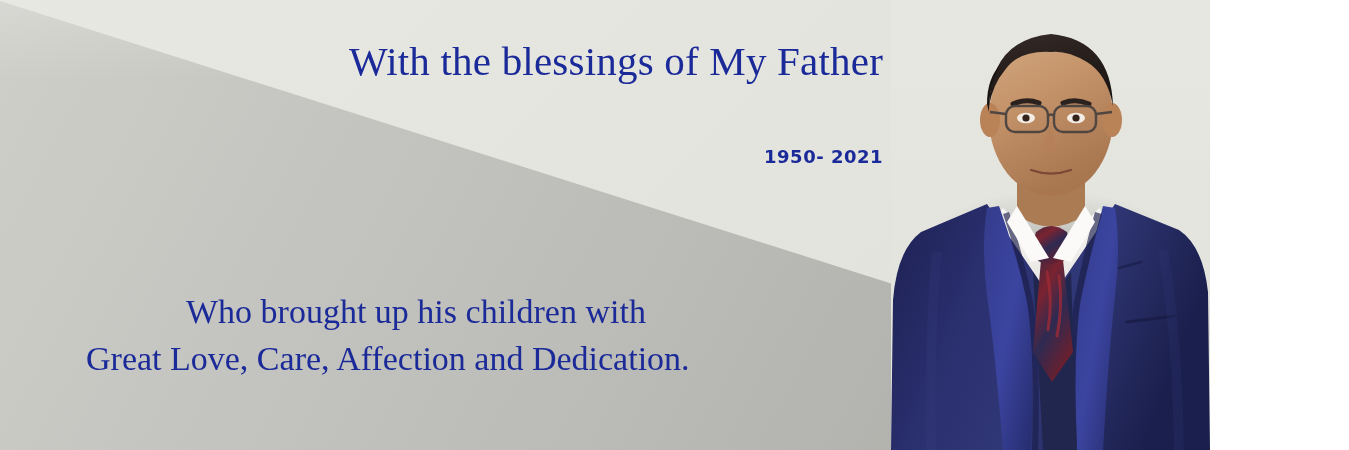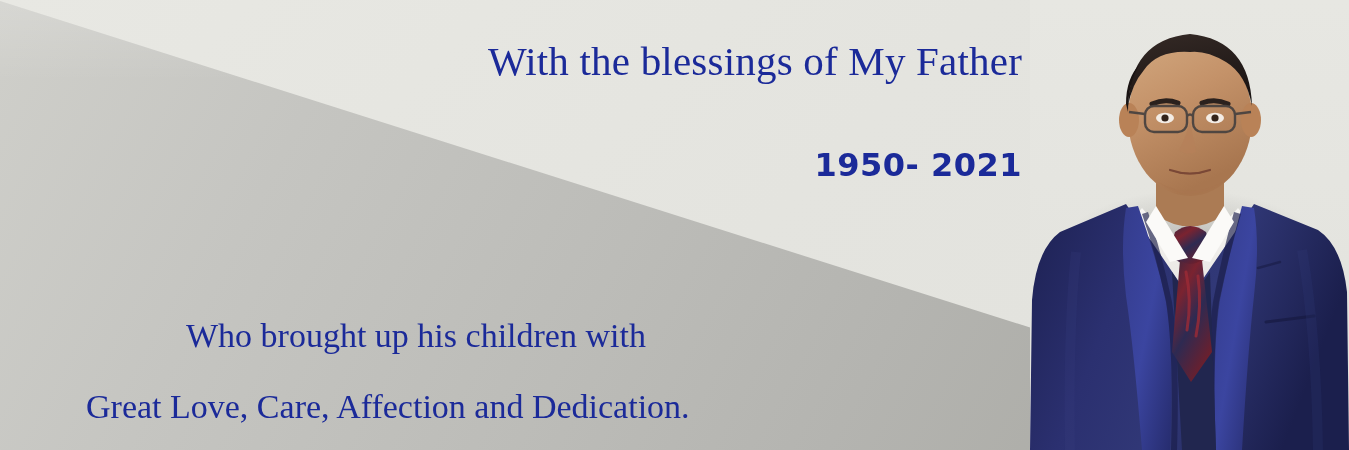--- a/index.html
+++ b/index.html
@@ -2,21 +2,21 @@
 <html><head>
 <meta charset="utf-8">
 <style>
   html, body {
     margin: 0;
     padding: 0;
     background: #ffffff;
   }
   #banner {
     position: relative;
-    width: 1349px;
+    width: 1210px;
     height: 450px;
     overflow: hidden;
     font-family: "Liberation Serif", serif;
     background: #e5e5e0;
   }
 
   
   .bg-light {
     position: absolute;
     inset: 0;
@@ -56,38 +56,38 @@
     white-space: nowrap;
   }
   .headline .line { display: block; }
 
   .years {
     position: absolute;
     right: 327px;
     top: 146px;
     color: #1b2a99;
     font-family: "DejaVu Sans", sans-serif;
-    font-size: 32px;
+    font-size: 18px;
     font-weight: bold;
     letter-spacing: 0.5px;
     white-space: nowrap;
     text-align: right;
   }
 
   .subtext {
     position: absolute;
     left: 86px;
     top: 288px;
     color: #1b2a99;
     font-size: 34px;
     line-height: 47px;
     font-weight: 400;
     white-space: nowrap;
   }
-  .subtext .sub-line { display: block; margin-top: 24px; }
+  .subtext .sub-line { display: block; }
   .subtext .sub-line.indent { padding-left: 100px; }
 
   
   .portrait {
     position: absolute;
     right: 0;
     top: 0;
     width: 319px;
     height: 450px;
     overflow: hidden;

